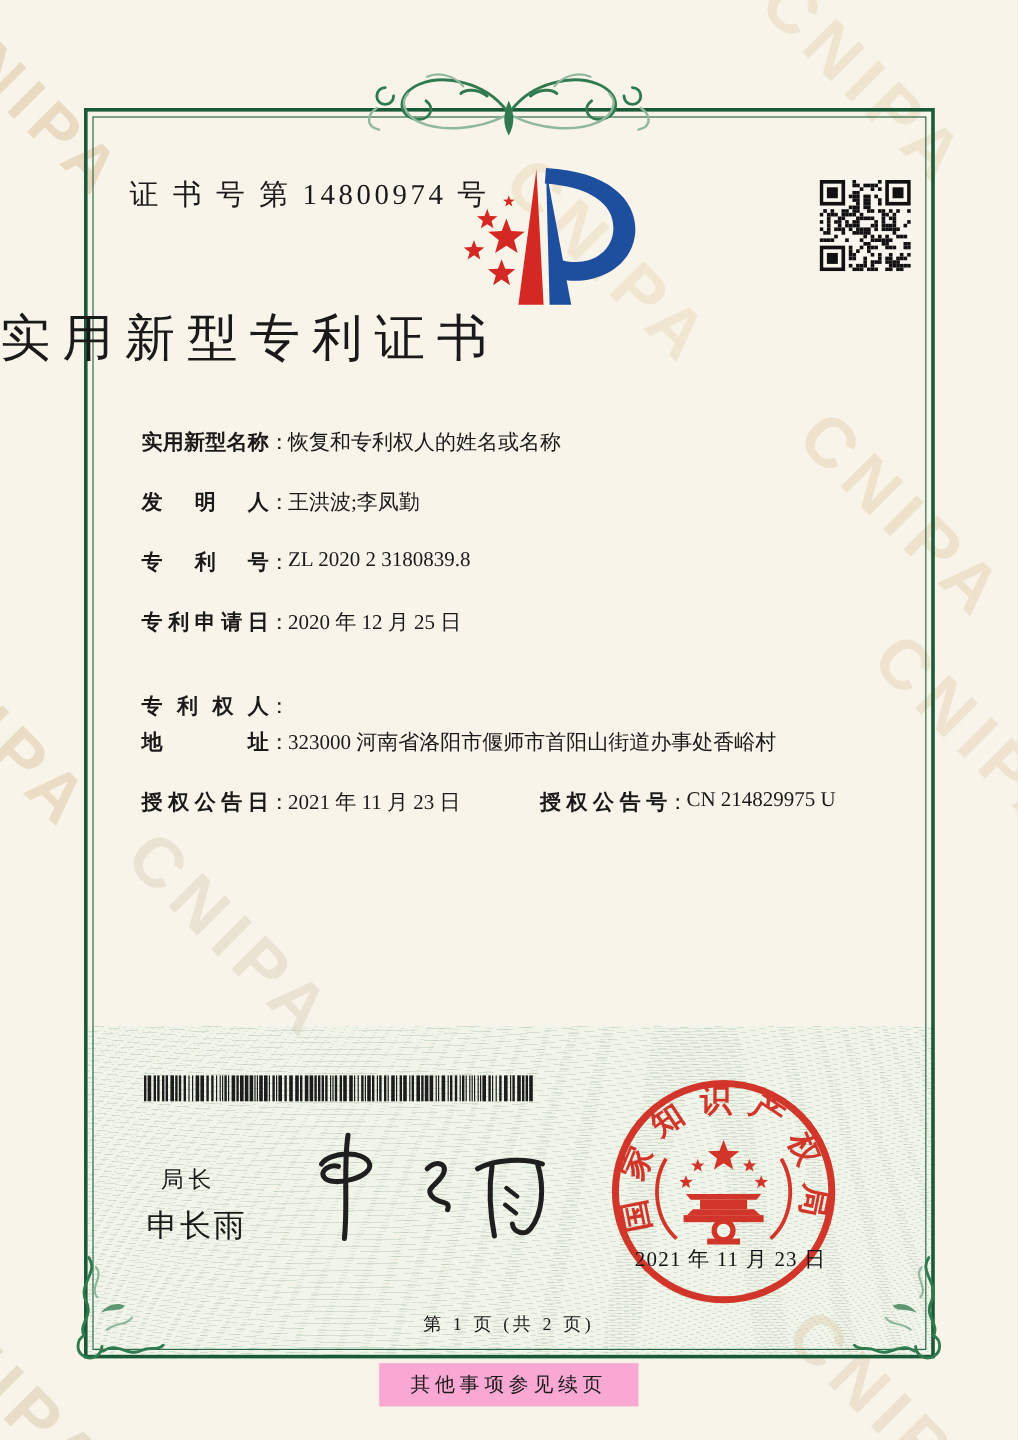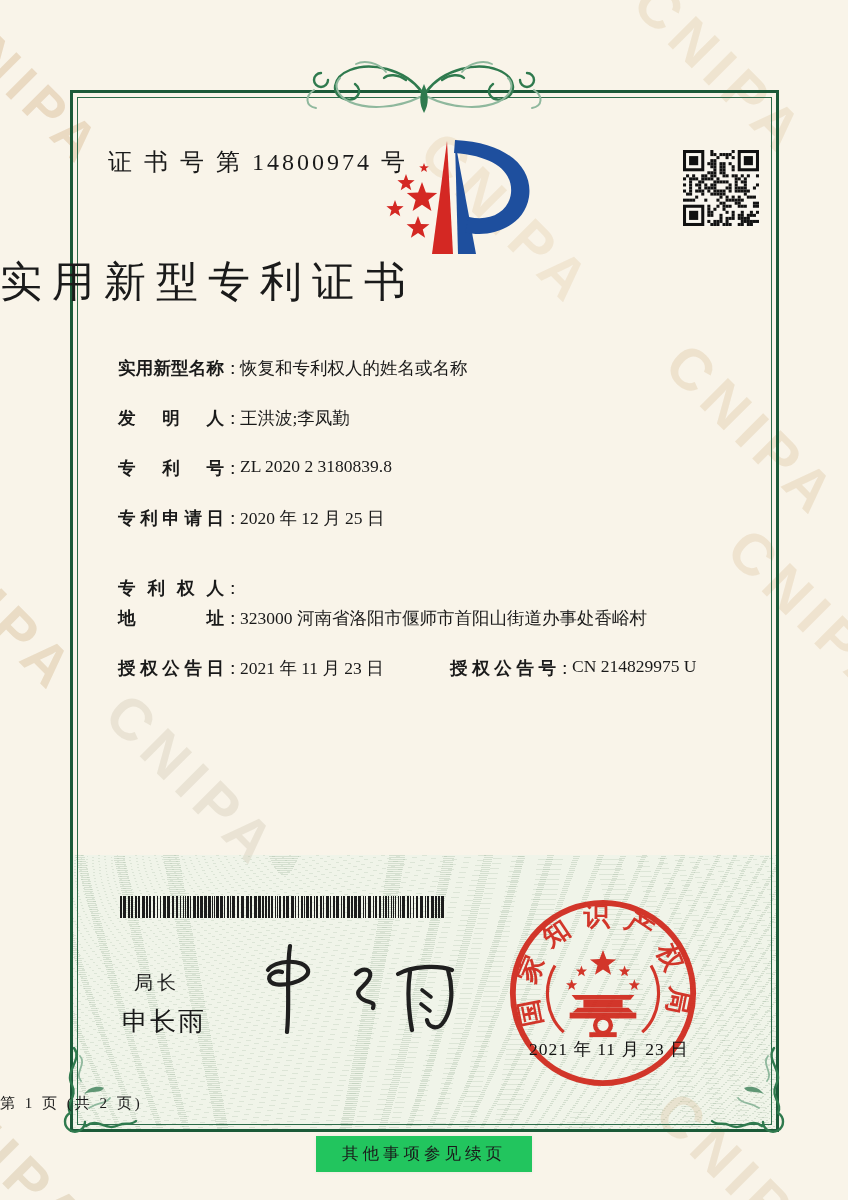--- a/index.html
+++ b/index.html
@@ -43,24 +43,24 @@
   .sig-title{position:absolute;left:122px;top:970px;font-size:19px;z-index:4;
              font-family:"Liberation Sans",sans-serif;letter-spacing:4px;margin-left:12px;}
   .sig-name{position:absolute;left:122px;top:1004px;font-size:26px;z-index:4;
             font-family:"Liberation Sans",sans-serif;letter-spacing:2px;}
   .sig-hand{position:absolute;left:252px;top:940px;z-index:4;}
   
   .seal{position:absolute;left:505px;top:895px;z-index:4;opacity:.93;}
   .seal-date{position:absolute;left:529px;top:1037px;font-size:17.5px;letter-spacing:1px;
              color:#141414;z-index:5;white-space:nowrap;}
   
-  .page-no{position:absolute;left:0;width:100%;top:1094px;font-size:15px;
+  .page-no{position:absolute;left:0;width:100%;top:1094px;text-align:center;font-size:15px;
            letter-spacing:3px;z-index:4;}
   .note-box{position:absolute;left:50%;transform:translateX(-50%);top:1136px;
-            background:#22c55e;padding:7px 26px;font-size:16.5px;letter-spacing:4px;
+            background:#f9a8d4;padding:7px 26px;font-size:16.5px;letter-spacing:4px;
             z-index:4;box-shadow:0 0 4px rgba(0,0,0,.06);white-space:nowrap;}
 </style>
 </head>
 <body>
 
 <div class="page">
 
   <div class="wm" style="left:-28px;top:-10px;font-size:54px;color:rgba(219,192,155,.5)">CNIPA</div>
   <div class="wm" style="left:455px;top:118px;color:rgba(226,204,170,.35)">CNIPA</div>
   <div class="wm" style="left:668px;top:-32px;color:rgba(226,204,170,.4)">CNIPA</div>

